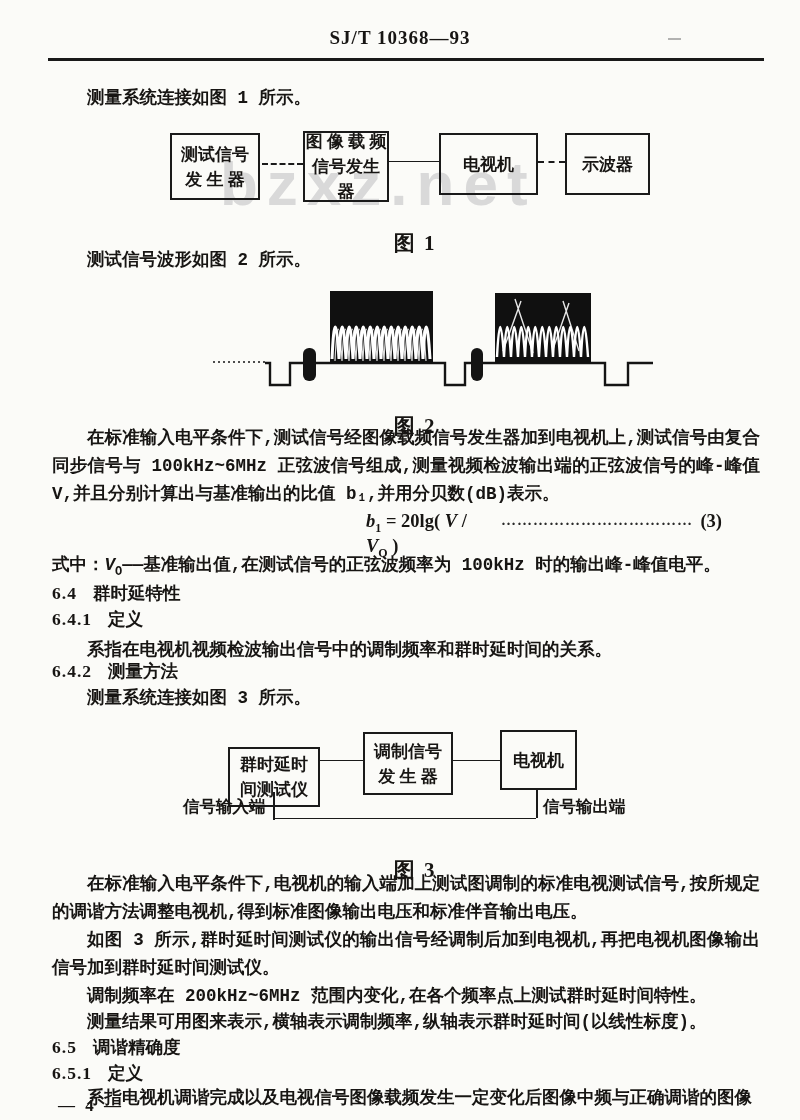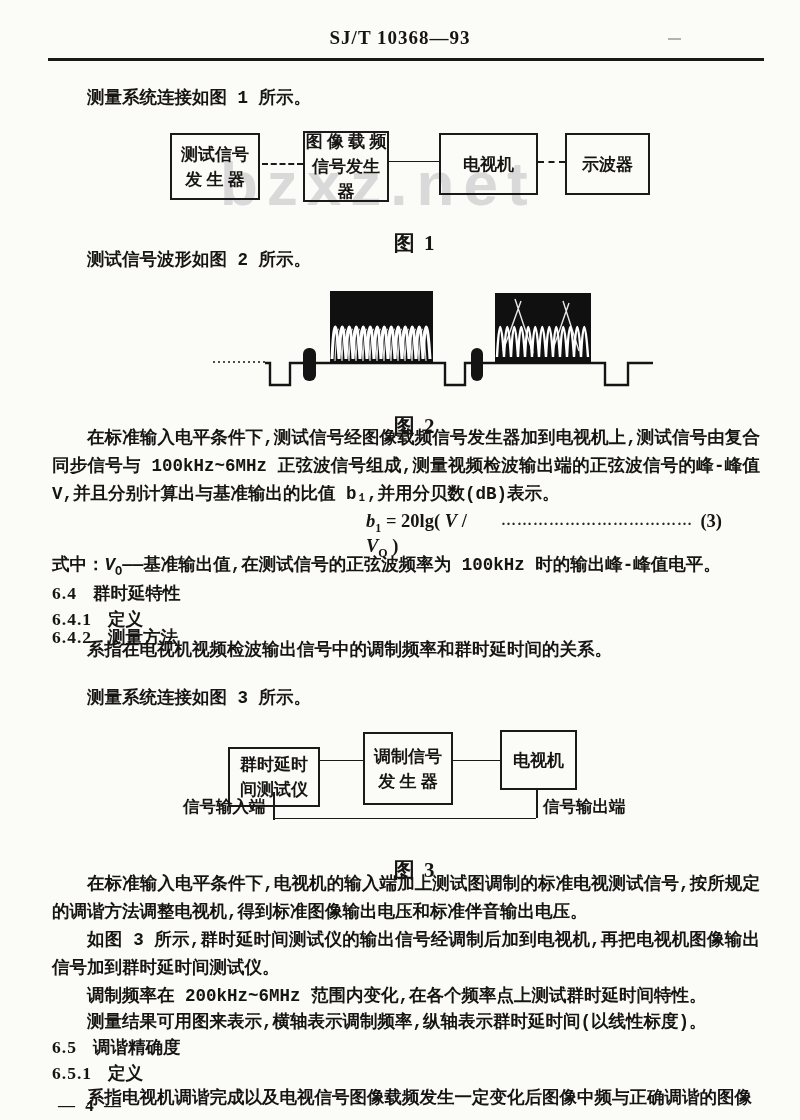--- a/index.html
+++ b/index.html
@@ -121,27 +121,27 @@
     <span><i>b</i><sub>1</sub><span> = 20lg( </span><i>V</i><span> / </span><i>V</i><sub>O</sub><span> )</span></span>
     <span class="formula-dots">…………………………………</span>
     <span>(3)</span>
   </div>
 
   <p class="bodytext where" style="top:551px"><span>式中：</span><i>V</i><sub>O</sub><span>——基准输出值,在测试信号的正弦波频率为 100kHz 时的输出峰-峰值电平。</span></p>
 
   <p class="section-head" style="top:581px"><span class="num">6.4</span><span>群时延特性</span></p>
   <p class="section-head" style="top:607px"><span class="num">6.4.1</span><span>定义</span></p>
   <p class="bodytext indent" style="top:636px">系指在电视机视频检波输出信号中的调制频率和群时延时间的关系。</p>
-  <p class="section-head" style="top:625px"><span class="num">6.4.2</span><span>测量方法</span></p>
+  <p class="section-head" style="top:659px"><span class="num">6.4.2</span><span>测量方法</span></p>
   <p class="bodytext indent" style="top:684px">测量系统连接如图 3 所示。</p>
 
   <div class="dbox" style="left:228px;top:747px;width:92px;height:60px;">群时延时
 间测试仪</div>
   <div class="hline thin" style="left:320px;top:760px;width:43px;"></div>
-  <div class="dbox" style="left:363px;top:732px;width:90px;height:73px;">调制信号
+  <div class="dbox" style="left:363px;top:732px;width:90px;height:63px;">调制信号
 发 生 器</div>
   <div class="hline thin" style="left:453px;top:760px;width:47px;"></div>
   <div class="dbox" style="left:500px;top:730px;width:77px;height:60px;">电视机</div>
   <div class="vline" style="left:273px;top:792px;height:28px;"></div>
   <div class="hline thin" style="left:273px;top:818px;width:263px;"></div>
   <div class="vline" style="left:536px;top:790px;height:28px;"></div>
   <div class="fig-label" style="left:183px;top:796px;">信号输入端</div>
   <div class="fig-label" style="left:543px;top:796px;">信号输出端</div>
   <p class="caption" style="top:841px">图 3</p>
 

